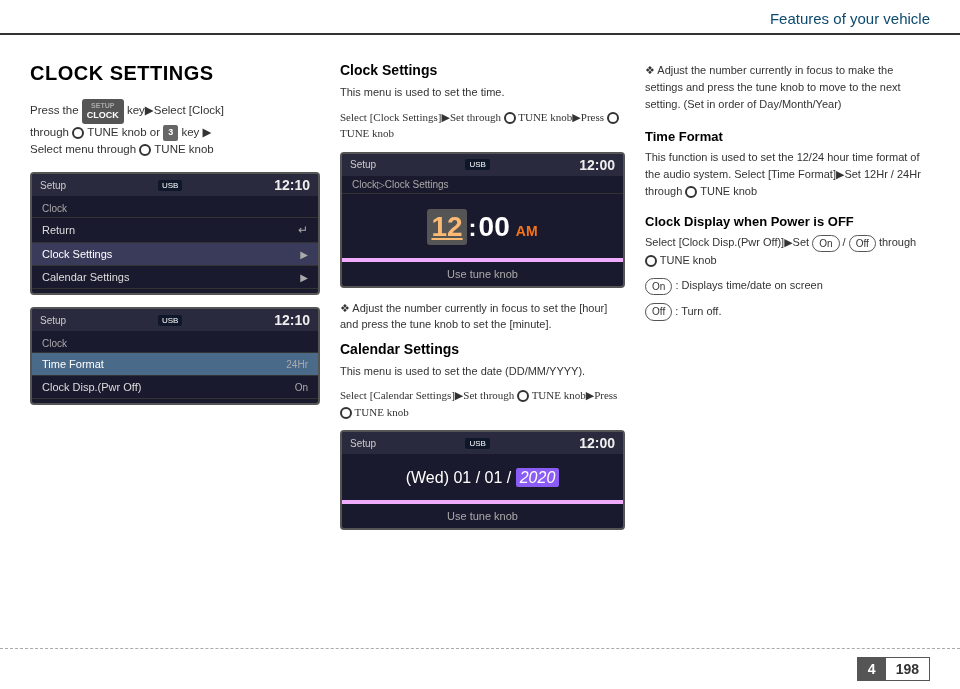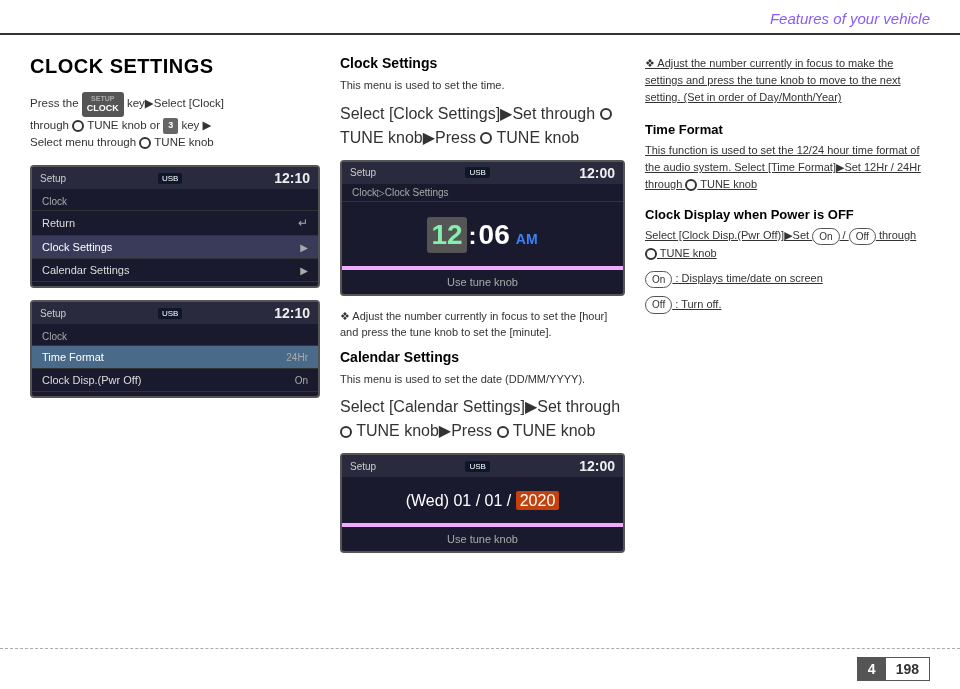--- a/index.html
+++ b/index.html
@@ -15,29 +15,29 @@
     
     .header {
       display: flex;
       justify-content: flex-end;
       align-items: center;
       padding: 10px 30px 6px 30px;
       border-bottom: 2px solid #333;
     }
     .header-title {
       font-size: 15px;
-      color: #8b5cf6;
-      font-style: italic;
+      color: #0c4a6e;
     }
 
     
     .main-content {
       display: flex;
       padding: 20px 30px 20px 30px;
       gap: 20px;
+      margin-top: 7px;
     }
 
     
     .left-col {
       width: 290px;
       flex-shrink: 0;
     }
 
     .section-title-main {
       font-size: 20px;
@@ -177,24 +177,25 @@
     }
 
     .body-text {
       font-size: 11px;
       color: #333;
       line-height: 1.5;
       margin-bottom: 8px;
     }
 
     .instruction-text {
-      font-size: 16px;
+      font-size: 11px;
       color: #333;
       line-height: 1.5;
       margin-bottom: 10px;
+      font-family: Liberation Serif, serif;
     }
 
     .dagger {
       color: #333;
       font-size: 11px;
     }
 
     
     .clock-display-screen {
       background: #1a1a2e;
@@ -213,55 +214,57 @@
       font-weight: bold;
       color: #fff;
       display: inline-flex;
       align-items: baseline;
       gap: 2px;
     }
     .clock-big-time .hr {
       background: #555;
       padding: 2px 4px;
       border-radius: 3px;
-      color: #86efac;
+      color: #fdba74;
+      text-decoration: underline;
     }
     .clock-big-time .colon {
       font-size: 24px;
       color: #fff;
     }
     .clock-big-time .min {
       color: #fff;
     }
     .clock-big-time .ampm {
       font-size: 14px;
-      color: #3b82f6;
+      color: #f97316;
       margin-left: 4px;
     }
     .use-tune-text {
       text-align: center;
       font-size: 11px;
       color: #aaa;
       padding: 6px;
       border-top: 4px solid #f0abfc;
       margin-top: 8px;
     }
 
     
     .date-display {
       text-align: center;
       padding: 15px 10px 5px;
       color: #fff;
       font-size: 16px;
     }
     .date-year-highlight {
-      background: #c2410c;
+      background: #8b5cf6;
       padding: 1px 4px;
       border-radius: 2px;
       color: #fff;
+      font-style: italic;
     }
 
     
     .right-col {
       flex: 1;
     }
 
     .right-col .section-heading {
       font-size: 13px;
       font-weight: bold;
@@ -271,21 +274,20 @@
     }
     .right-col .section-heading:first-child {
       margin-top: 0;
     }
 
     .right-col .body-text {
       font-size: 11px;
       color: #333;
       line-height: 1.55;
       margin-bottom: 8px;
-      text-decoration: underline;
     }
 
     .badge-inline {
       display: inline-block;
       border: 1px solid #555;
       border-radius: 10px;
       padding: 0px 6px;
       font-size: 10px;
       color: #333;
       vertical-align: middle;
@@ -403,21 +405,21 @@
       <div class="screen-header">
         <span>Setup</span>
         <span class="usb-badge">USB</span>
         <span class="time-display">12:00</span>
       </div>
       <div class="screen-subtitle" style="color:#aaa;padding:3px 10px;border-bottom:1px solid #333;font-size:10px;">Clock▷Clock Settings</div>
       <div class="clock-big-display">
         <div class="clock-big-time">
           <span class="hr">12</span>
           <span class="colon">:</span>
-          <span class="min">06</span>
+          <span class="min">00</span>
           <span class="ampm">AM</span>
         </div>
       </div>
       <div class="use-tune-text">Use tune knob</div>
     </div>
 
     <p class="body-text dagger">
       ❖ Adjust the number currently in focus to set the [hour] and press the tune knob to set the [minute].
     </p>
 

